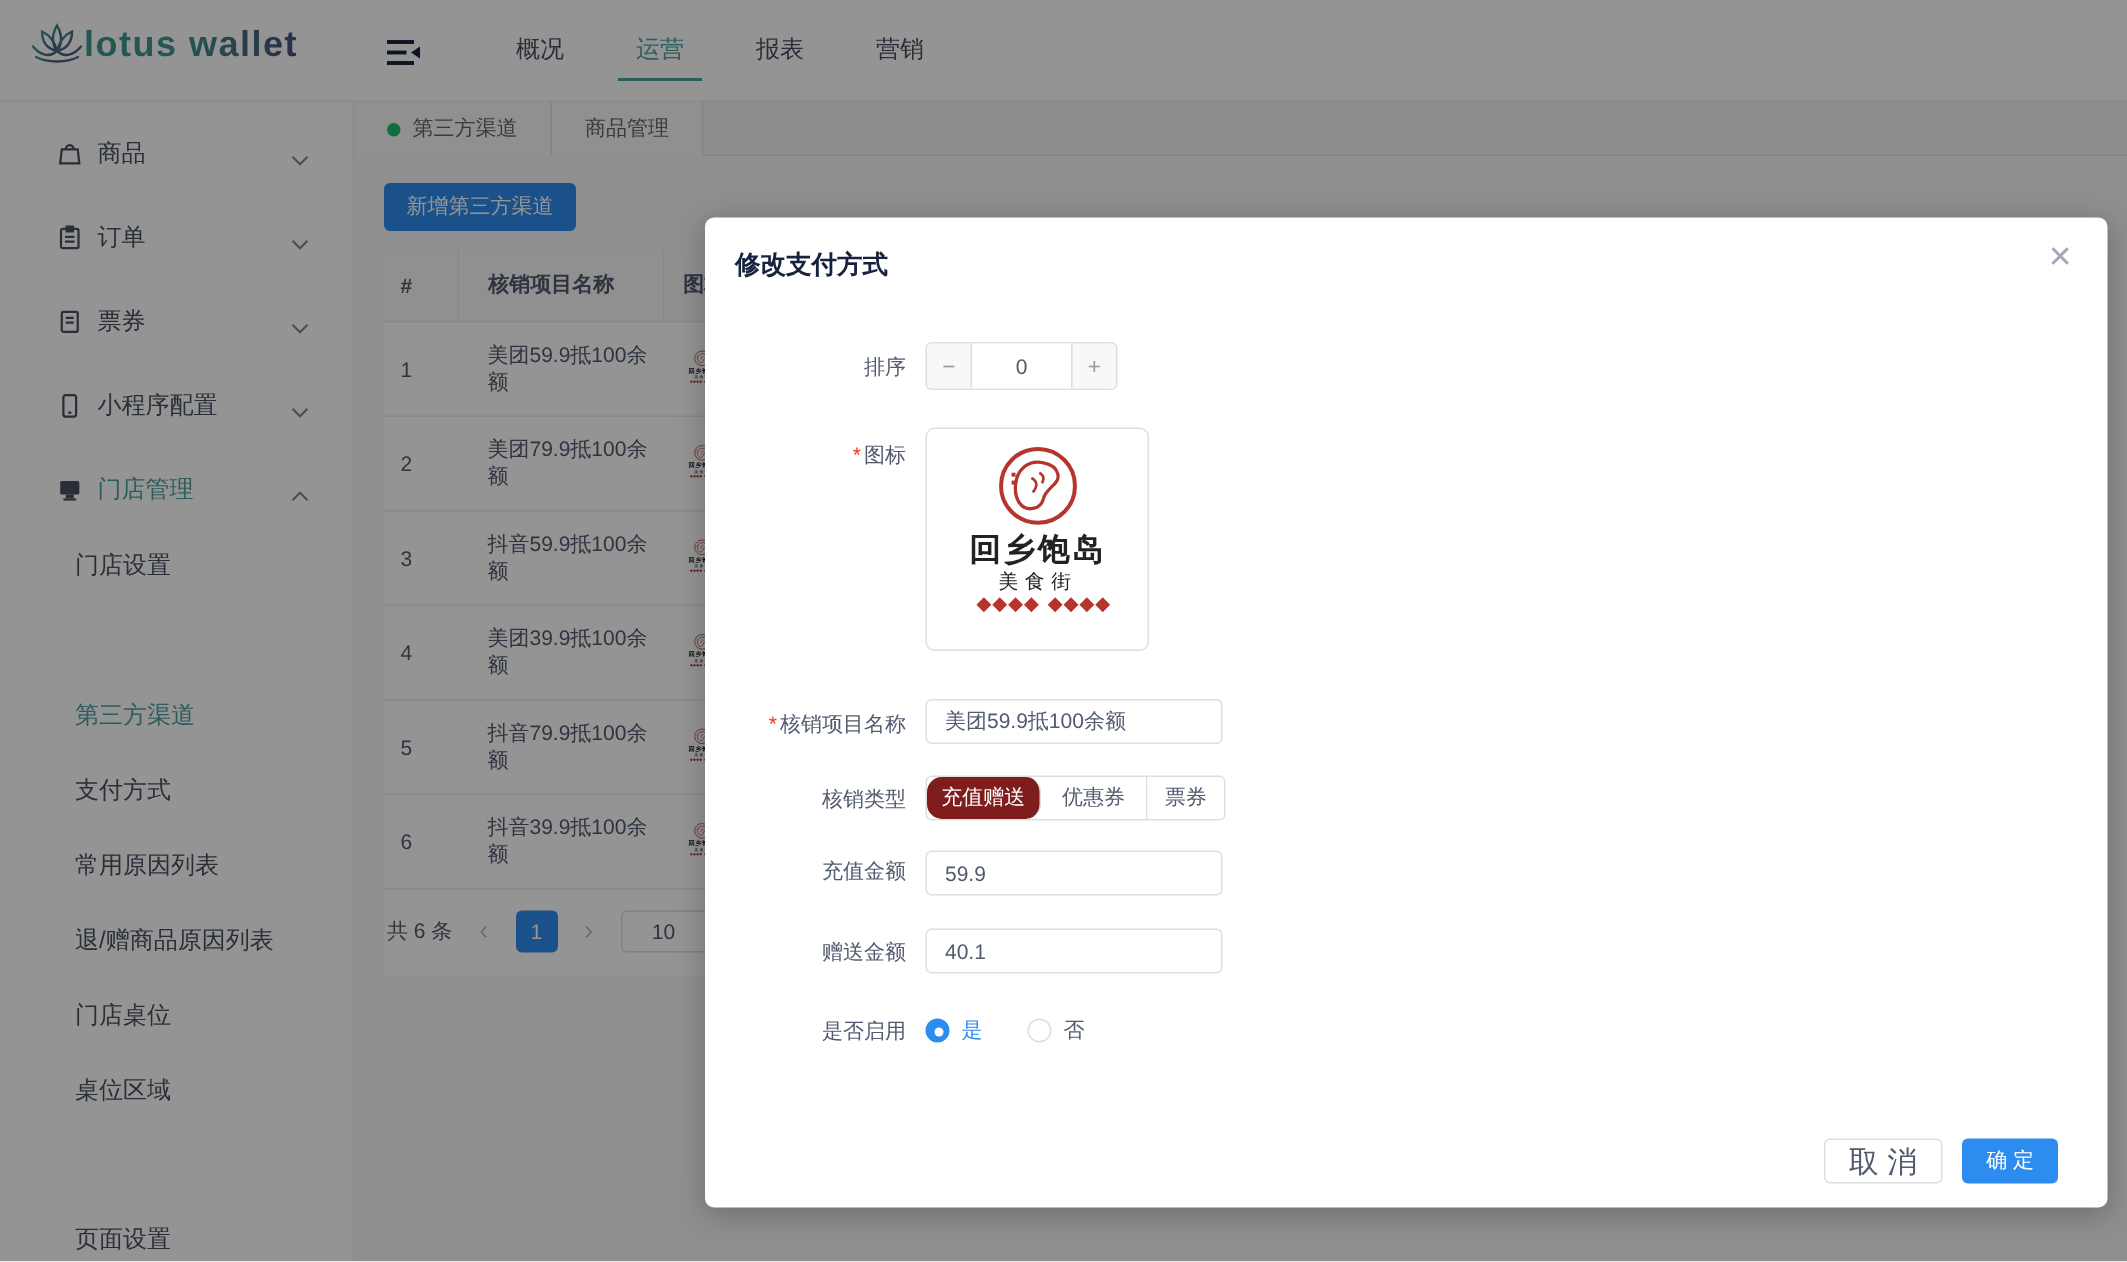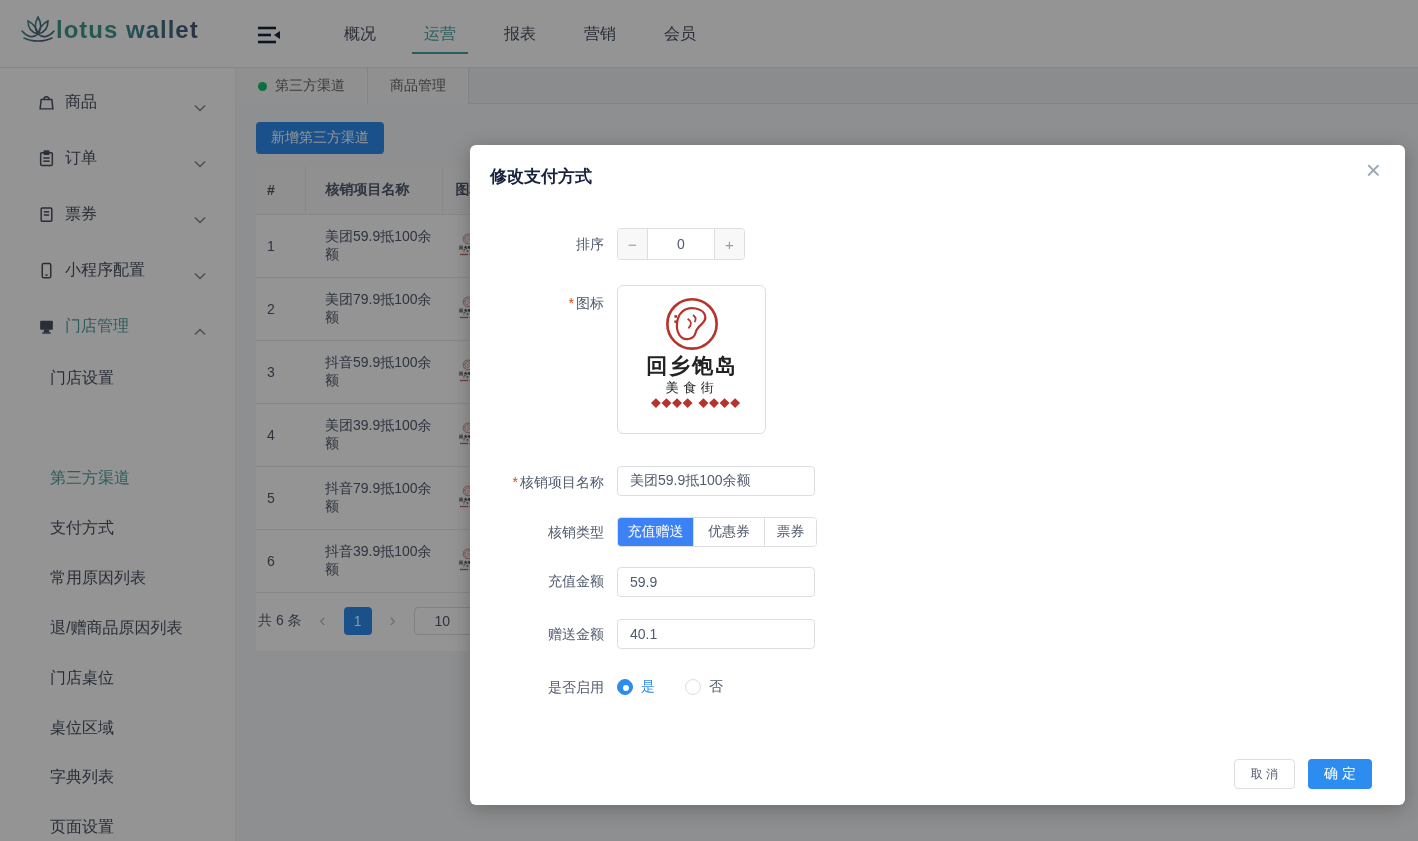--- a/index.html
+++ b/index.html
@@ -60,29 +60,29 @@
   .req { color:#ed4014; margin-right:2px; }
   .stepper { display:flex; width:128px; height:32px; border:1px solid #dcdee2; border-radius:4px; overflow:hidden; }
   .step-btn { width:30px; background:#f8f8f9; display:flex; align-items:center; justify-content:center; color:#999; cursor:pointer; font-size:15px; }
   .step-btn.minus { border-right:1px solid #dcdee2; } .step-btn.plus { border-left:1px solid #dcdee2; }
   .step-val { flex:1; display:flex; align-items:center; justify-content:center; background:#fff; color:#515a6e; }
   .icon-box { width:149px; height:149px; border:1px solid #dcdee2; border-radius:6px; background:#fff; display:flex; align-items:center; justify-content:center; cursor:pointer; }
   .txt-input { width:198px; height:30px; border:1px solid #dcdee2; border-radius:4px; padding:0 12px; font-size:14px; color:#515a6e; font-family:inherit; background:#fff; outline:none; }
   .seg { display:flex; height:30px; border:1px solid #dcdee2; border-radius:4px; overflow:hidden; }
   .seg-opt { display:flex; align-items:center; justify-content:center; background:#fff; color:#515a6e; cursor:pointer; border-right:1px solid #dcdee2; }
   .seg-opt:last-child { border-right:none; }
-  .seg-opt.active { background:#3b82f6; color:#fff; }
+  .seg-opt.active { background:#7f1d1d; color:#fff;border-radius:10px; }
   .radio-group { display:flex; align-items:center; gap:30px; height:32px; }
   .radio-wrap { display:flex; align-items:center; gap:8px; cursor:pointer; }
   .radio { width:16px; height:16px; border-radius:50%; position:relative; border:1px solid #dcdee2; background:#fff; }
   .radio.checked { background:#2d8cf0; border-color:#2d8cf0; }
   .radio.checked::after { content:""; position:absolute; left:5px; top:5px; width:6px; height:6px; border-radius:50%; background:#fff; }
   .radio-label { color:#515a6e; } .radio-label.sel { color:#2d8cf0; }
   .modal-footer { position:absolute; right:33px; top:614px; display:flex; gap:13px; }
-  .btn-cancel { height:30px; padding:0 16px; background:#fff; border:1px solid #dcdee2; border-radius:4px; color:#515a6e; font-size:12px; cursor:pointer; font-family:inherit; }
+  .btn-cancel { height:30px; padding:0 16px; background:#fff; border:1px solid #dcdee2; border-radius:4px; color:#515a6e; font-size:20px; cursor:pointer; font-family:inherit; }
   .btn-ok { height:30px; padding:0 16px; }
   .hidden-defs { position:absolute; width:0; height:0; overflow:hidden; }
 </style>
 </head>
 <body>
 
 <svg class="hidden-defs" aria-hidden="true">
   <defs>
     <linearGradient id="lotus-grad" x1="0" y1="0" x2="1" y2="1">
       <stop offset="0" stop-color="#3e948e"></stop>
@@ -133,21 +133,20 @@
             <line x1="2" y1="18" x2="20" y2="18"></line>
         </g>
         <path d="M24 7 L24 15 L18 11 Z" fill="#17233d"></path>
       </svg>
     </div>
     <div class="topnav">
       <div class="topnav-item">概况</div>
       <div class="topnav-item active">运营</div>
       <div class="topnav-item">报表</div>
       <div class="topnav-item">营销</div>
-      <div class="topnav-item">会员</div>
     </div>
   </div>
 
   <div class="sidebar">
     <div class="side-item" style="top:14px;">
       <span class="sicon">
         <svg width="17" height="17" viewBox="0 0 16 16" fill="none" stroke="#495060" stroke-width="1.4">
             <path d="M3 5.2 h10 l1 8.8 H2 Z"></path>
             <path d="M5.5 5.2 a2.5 2.6 0 0 1 5 0"></path>
           </svg>
@@ -210,21 +209,20 @@
           </svg></span>
     </div>
 
     <div class="sub-item" style="top:293px;">门店设置</div>
     <div class="sub-item active" style="top:393px;">第三方渠道</div>
     <div class="sub-item" style="top:443px;">支付方式</div>
     <div class="sub-item" style="top:493px;">常用原因列表</div>
     <div class="sub-item" style="top:543px;">退/赠商品原因列表</div>
     <div class="sub-item" style="top:593px;">门店桌位</div>
     <div class="sub-item" style="top:643px;">桌位区域</div>
-    <div class="sub-item" style="top:692px;">字典列表</div>
     <div class="sub-item" style="top:742px;">页面设置</div>
   </div>
 
   <div class="main">
     <div class="tabbar">
       <div class="tab">
         <span class="dot"></span>
         <span>第三方渠道</span>
       </div>
       <div class="tab">

